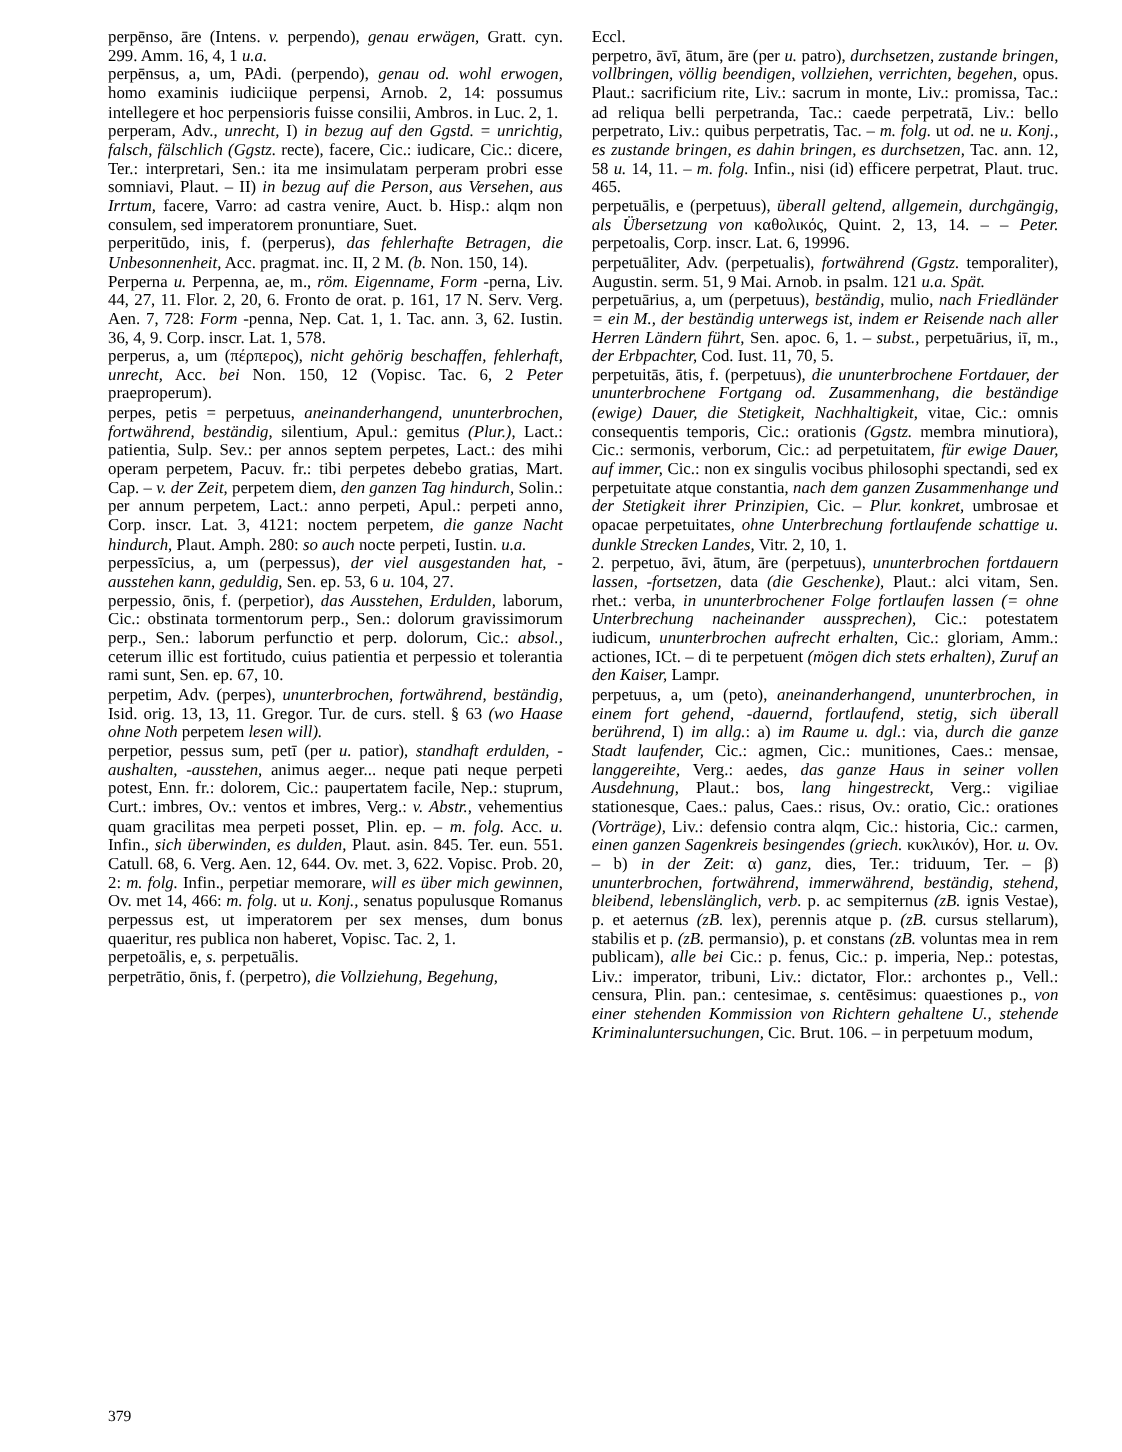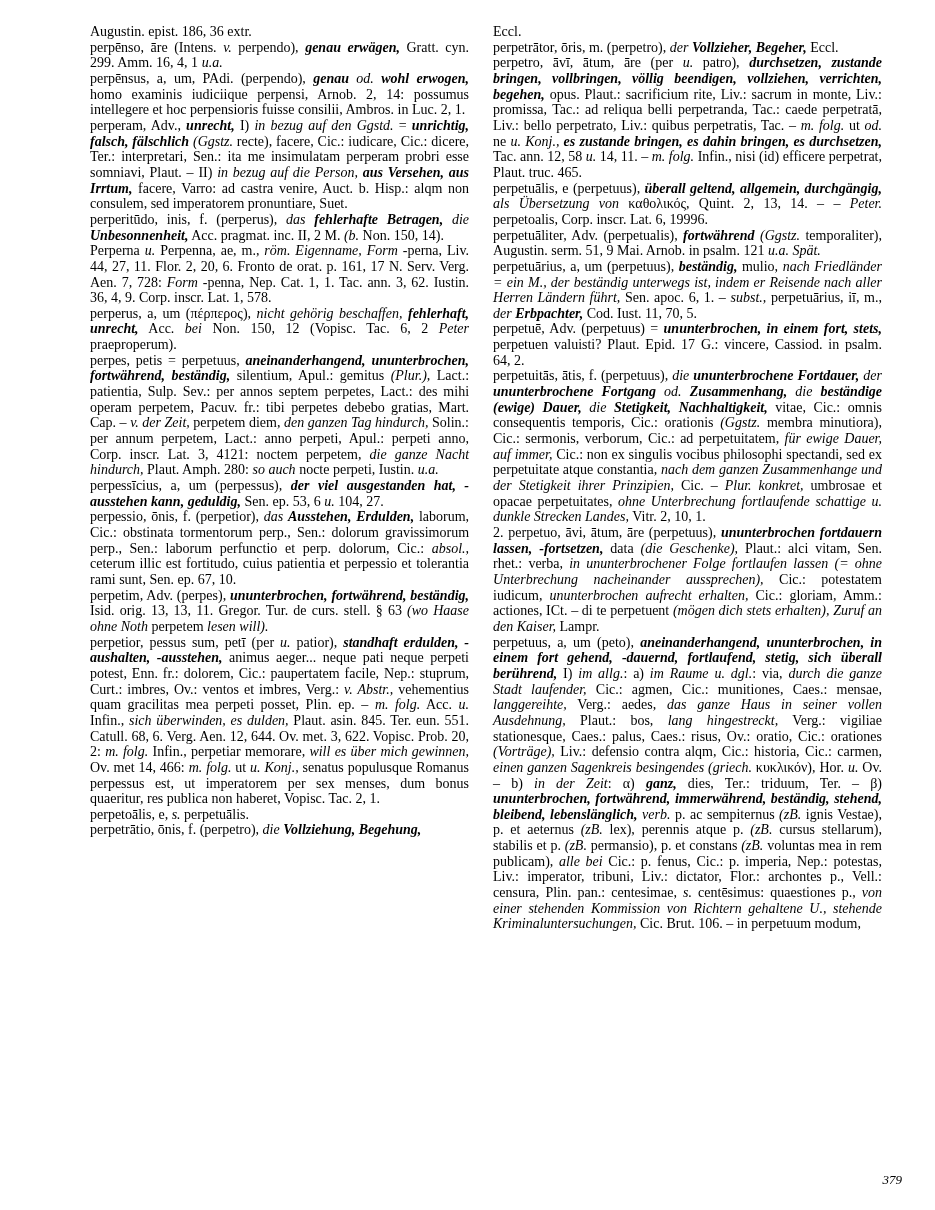--- a/index.html
+++ b/index.html
@@ -31,60 +31,56 @@
   }
   .col-left  { width: 382px; }
   .col-right { width: 392px; }
   p.entry {
     margin: 0;
     padding: 0;
     text-indent: 0;
   }
   .s-b  { font-weight: normal; }
   .s-i  { font-style: italic; }
-  .s-bi { font-weight: bold; font-style: italic; margin-top: 12px; }
+  .s-bi { font-weight: normal; font-style: italic; margin-top: 12px; }
   .footer {
     position: absolute;
     left: 90px;
     top: 1172px;
     width: 812px;
-    text-align: right;
+    text-align: left;
     font-size: 13px;
     line-height: 15px;
-    font-style: italic;
   }
 </style>
 </head>
 <body>
 
 <div class="page">
   <div class="columns">
     <div class="col col-left">
-        <p class="entry"><span>Augustin. epist. 186, 36 extr.</span></p>
         <p class="entry"><span class="s-b">perpēnso</span><span>, āre (Intens. </span><span class="s-i">v.</span><span> perpendo), </span><span class="s-bi">genau erwägen,</span><span> Gratt. cyn. 299. Amm. 16, 4, 1 </span><span class="s-i">u.a.</span></p>
         <p class="entry"><span class="s-b">perpēnsus</span><span>, a, um, PAdi. (perpendo), </span><span class="s-bi">genau</span><span class="s-i"> od. </span><span class="s-bi">wohl erwogen,</span><span> homo examinis iudiciique perpensi, Arnob. 2, 14: possumus intellegere et hoc perpensioris fuisse consilii, Ambros. in Luc. 2, 1.</span></p>
         <p class="entry"><span class="s-b">perperam</span><span>, Adv., </span><span class="s-bi">unrecht,</span><span> I) </span><span class="s-i">in bezug auf den Ggstd.</span><span> = </span><span class="s-bi">unrichtig, falsch, fälschlich</span><span class="s-i"> (Ggstz.</span><span> recte), facere, Cic.: iudicare, Cic.: dicere, Ter.: interpretari, Sen.: ita me insimulatam perperam probri esse somniavi, Plaut. – II) </span><span class="s-i">in bezug auf die Person,</span><span class="s-bi"> aus Versehen, aus Irrtum,</span><span> facere, Varro: ad castra venire, Auct. b. Hisp.: alqm non consulem, sed imperatorem pronuntiare, Suet.</span></p>
         <p class="entry"><span class="s-b">perperitūdo</span><span>, inis, f. (perperus), </span><span class="s-i">das </span><span class="s-bi">fehlerhafte Betragen,</span><span class="s-i"> die </span><span class="s-bi">Unbesonnenheit,</span><span> Acc. pragmat. inc. II, 2 M. </span><span class="s-i">(b.</span><span> Non. 150, 14).</span></p>
         <p class="entry"><span class="s-b">Perperna</span><span class="s-i"> u. </span><span class="s-b">Perpenna</span><span>, ae, m., </span><span class="s-i">röm. Eigenname, Form</span><span> -perna, Liv. 44, 27, 11. Flor. 2, 20, 6. Fronto de orat. p. 161, 17 N. Serv. Verg. Aen. 7, 728: </span><span class="s-i">Form</span><span> -penna, Nep. Cat. 1, 1. Tac. ann. 3, 62. Iustin. 36, 4, 9. Corp. inscr. Lat. 1, 578.</span></p>
         <p class="entry"><span class="s-b">perperus</span><span>, a, um (πέρπερος), </span><span class="s-i">nicht gehörig beschaffen, </span><span class="s-bi">fehlerhaft, unrecht,</span><span> Acc. </span><span class="s-i">bei</span><span> Non. 150, 12 (Vopisc. Tac. 6, 2 </span><span class="s-i">Peter</span><span> praeproperum).</span></p>
         <p class="entry"><span class="s-b">perpes</span><span>, petis = perpetuus, </span><span class="s-bi">aneinanderhangend, ununterbrochen, fortwährend, beständig,</span><span> silentium, Apul.: gemitus </span><span class="s-i">(Plur.)</span><span>, Lact.: patientia, Sulp. Sev.: per annos septem perpetes, Lact.: des mihi operam perpetem, Pacuv. fr.: tibi perpetes debebo gratias, Mart. Cap. – </span><span class="s-i">v. der Zeit,</span><span> perpetem diem, </span><span class="s-i">den ganzen Tag hindurch,</span><span> Solin.: per annum perpetem, Lact.: anno perpeti, Apul.: perpeti anno, Corp. inscr. Lat. 3, 4121: noctem perpetem, </span><span class="s-i">die ganze Nacht hindurch,</span><span> Plaut. Amph. 280: </span><span class="s-i">so auch</span><span> nocte perpeti, Iustin. </span><span class="s-i">u.a.</span></p>
         <p class="entry"><span class="s-b">perpessīcius</span><span>, a, um (perpessus), </span><span class="s-bi">der viel ausgestanden hat, -ausstehen kann, geduldig,</span><span> Sen. ep. 53, 6 </span><span class="s-i">u.</span><span> 104, 27.</span></p>
         <p class="entry"><span class="s-b">perpessio</span><span>, ōnis, f. (perpetior), </span><span class="s-i">das </span><span class="s-bi">Ausstehen, Erdulden,</span><span> laborum, Cic.: obstinata tormentorum perp., Sen.: dolorum gravissimorum perp., Sen.: laborum perfunctio et perp. dolorum, Cic.: </span><span class="s-i">absol.,</span><span> ceterum illic est fortitudo, cuius patientia et perpessio et tolerantia rami sunt, Sen. ep. 67, 10.</span></p>
         <p class="entry"><span class="s-b">perpetim</span><span>, Adv. (perpes), </span><span class="s-bi">ununterbrochen, fortwährend, beständig,</span><span> Isid. orig. 13, 13, 11. Gregor. Tur. de curs. stell. § 63 </span><span class="s-i">(wo Haase ohne Noth</span><span> perpetem </span><span class="s-i">lesen will).</span></p>
         <p class="entry"><span class="s-b">perpetior</span><span>, pessus sum, petī (per </span><span class="s-i">u.</span><span> patior), </span><span class="s-bi">standhaft erdulden, -aushalten, -ausstehen,</span><span> animus aeger... neque pati neque perpeti potest, Enn. fr.: dolorem, Cic.: paupertatem facile, Nep.: stuprum, Curt.: imbres, Ov.: ventos et imbres, Verg.: </span><span class="s-i">v. Abstr.,</span><span> vehementius quam gracilitas mea perpeti posset, Plin. ep. – </span><span class="s-i">m. folg.</span><span> Acc. </span><span class="s-i">u.</span><span> Infin., </span><span class="s-i">sich überwinden, es dulden,</span><span> Plaut. asin. 845. Ter. eun. 551. Catull. 68, 6. Verg. Aen. 12, 644. Ov. met. 3, 622. Vopisc. Prob. 20, 2: </span><span class="s-i">m. folg.</span><span> Infin., perpetiar memorare, </span><span class="s-i">will es über mich gewinnen,</span><span> Ov. met 14, 466: </span><span class="s-i">m. folg.</span><span> ut </span><span class="s-i">u. Konj.,</span><span> senatus populusque Romanus perpessus est, ut imperatorem per sex menses, dum bonus quaeritur, res publica non haberet, Vopisc. Tac. 2, 1.</span></p>
         <p class="entry"><span class="s-b">perpetoālis</span><span>, e, </span><span class="s-i">s.</span><span> perpetuālis.</span></p>
         <p class="entry"><span class="s-b">perpetrātio</span><span>, ōnis, f. (perpetro), </span><span class="s-i">die </span><span class="s-bi">Vollziehung, Begehung,</span></p>
       </div>
     <div class="col col-right">
         <p class="entry"><span>Eccl.</span></p>
-        <p class="entry"><span class="s-b">perpetrātor</span><span>, ōris, m. (perpetro), </span><span class="s-i">der </span><span class="s-bi">Vollzieher, Begeher,</span><span> Eccl.</span></p>
         <p class="entry"><span class="s-b">perpetro</span><span>, āvī, ātum, āre (per </span><span class="s-i">u.</span><span> patro), </span><span class="s-bi">durchsetzen, zustande bringen, vollbringen, völlig beendigen, vollziehen, verrichten, begehen,</span><span> opus. Plaut.: sacrificium rite, Liv.: sacrum in monte, Liv.: promissa, Tac.: ad reliqua belli perpetranda, Tac.: caede perpetratā, Liv.: bello perpetrato, Liv.: quibus perpetratis, Tac. – </span><span class="s-i">m. folg.</span><span> ut </span><span class="s-i">od.</span><span> ne </span><span class="s-i">u. Konj.,</span><span class="s-bi"> es zustande bringen, es dahin bringen, es durchsetzen,</span><span> Tac. ann. 12, 58 </span><span class="s-i">u.</span><span> 14, 11. – </span><span class="s-i">m. folg.</span><span> Infin., nisi (id) efficere perpetrat, Plaut. truc. 465.</span></p>
         <p class="entry"><span class="s-b">perpetuālis</span><span>, e (perpetuus), </span><span class="s-bi">überall geltend, allgemein, durchgängig,</span><span class="s-i"> als Übersetzung von</span><span> καθολικός, Quint. 2, 13, 14. – – </span><span class="s-i">Peter.</span><span> perpetoalis, Corp. inscr. Lat. 6, 19996.</span></p>
         <p class="entry"><span class="s-b">perpetuāliter</span><span>, Adv. (perpetualis), </span><span class="s-bi">fortwährend</span><span class="s-i"> (Ggstz.</span><span> temporaliter), Augustin. serm. 51, 9 Mai. Arnob. in psalm. 121 </span><span class="s-i">u.a. Spät.</span></p>
         <p class="entry"><span class="s-b">perpetuārius</span><span>, a, um (perpetuus), </span><span class="s-bi">beständig,</span><span> mulio, </span><span class="s-i">nach Friedländer = ein M., der beständig unterwegs ist, indem er Reisende nach aller Herren Ländern führt,</span><span> Sen. apoc. 6, 1. – </span><span class="s-i">subst.,</span><span> perpetuārius, iī, m., </span><span class="s-i">der </span><span class="s-bi">Erbpachter,</span><span> Cod. Iust. 11, 70, 5.</span></p>
-        <p class="entry"><span class="s-b">perpetuē</span><span>, Adv. (perpetuus) = </span><span class="s-bi">ununterbrochen, in einem fort, stets,</span><span> perpetuen valuisti? Plaut. Epid. 17 G.: vincere, Cassiod. in psalm. 64, 2.</span></p>
         <p class="entry"><span class="s-b">perpetuitās</span><span>, ātis, f. (perpetuus), </span><span class="s-i">die </span><span class="s-bi">ununterbrochene Fortdauer,</span><span class="s-i"> der </span><span class="s-bi">ununterbrochene Fortgang</span><span class="s-i"> od. </span><span class="s-bi">Zusammenhang,</span><span class="s-i"> die </span><span class="s-bi">beständige (ewige) Dauer,</span><span class="s-i"> die </span><span class="s-bi">Stetigkeit, Nachhaltigkeit,</span><span> vitae, Cic.: omnis consequentis temporis, Cic.: orationis </span><span class="s-i">(Ggstz.</span><span> membra minutiora), Cic.: sermonis, verborum, Cic.: ad perpetuitatem, </span><span class="s-i">für ewige Dauer, auf immer,</span><span> Cic.: non ex singulis vocibus philosophi spectandi, sed ex perpetuitate atque constantia, </span><span class="s-i">nach dem ganzen Zusammenhange und der Stetigkeit ihrer Prinzipien,</span><span> Cic. – </span><span class="s-i">Plur. konkret,</span><span> umbrosae et opacae perpetuitates, </span><span class="s-i">ohne Unterbrechung fortlaufende schattige u. dunkle Strecken Landes,</span><span> Vitr. 2, 10, 1.</span></p>
         <p class="entry"><span class="s-b">2. perpetuo</span><span>, āvi, ātum, āre (perpetuus), </span><span class="s-bi">ununterbrochen fortdauern lassen, -fortsetzen,</span><span> data </span><span class="s-i">(die Geschenke),</span><span> Plaut.: alci vitam, Sen. rhet.: verba, </span><span class="s-i">in ununterbrochener Folge fortlaufen lassen (= ohne Unterbrechung nacheinander aussprechen),</span><span> Cic.: potestatem iudicum, </span><span class="s-i">ununterbrochen aufrecht erhalten,</span><span> Cic.: gloriam, Amm.: actiones, ICt. – di te perpetuent </span><span class="s-i">(mögen dich stets erhalten), Zuruf an den Kaiser,</span><span> Lampr.</span></p>
         <p class="entry"><span class="s-b">perpetuus</span><span>, a, um (peto), </span><span class="s-bi">aneinanderhangend, ununterbrochen, in einem fort gehend, -dauernd, fortlaufend, stetig, sich überall berührend,</span><span> I) </span><span class="s-i">im allg.</span><span>: a) </span><span class="s-i">im Raume u. dgl.</span><span>: via, </span><span class="s-i">durch die ganze Stadt laufender,</span><span> Cic.: agmen, Cic.: munitiones, Caes.: mensae, </span><span class="s-i">langgereihte,</span><span> Verg.: aedes, </span><span class="s-i">das ganze Haus in seiner vollen Ausdehnung,</span><span> Plaut.: bos, </span><span class="s-i">lang hingestreckt,</span><span> Verg.: vigiliae stationesque, Caes.: palus, Caes.: risus, Ov.: oratio, Cic.: orationes </span><span class="s-i">(Vorträge),</span><span> Liv.: defensio contra alqm, Cic.: historia, Cic.: carmen, </span><span class="s-i">einen ganzen Sagenkreis besingendes (griech.</span><span> κυκλικόν), Hor. </span><span class="s-i">u.</span><span> Ov. – b) </span><span class="s-i">in der Zeit</span><span>: α) </span><span class="s-bi">ganz,</span><span> dies, Ter.: triduum, Ter. – β) </span><span class="s-bi">ununterbrochen, fortwährend, immerwährend, beständig, stehend, bleibend, lebenslänglich,</span><span class="s-i"> verb.</span><span> p. ac sempiternus </span><span class="s-i">(zB.</span><span> ignis Vestae), p. et aeternus </span><span class="s-i">(zB.</span><span> lex), perennis atque p. </span><span class="s-i">(zB.</span><span> cursus stellarum), stabilis et p. </span><span class="s-i">(zB.</span><span> permansio), p. et constans </span><span class="s-i">(zB.</span><span> voluntas mea in rem publicam), </span><span class="s-i">alle bei</span><span> Cic.: p. fenus, Cic.: p. imperia, Nep.: potestas, Liv.: imperator, tribuni, Liv.: dictator, Flor.: archontes p., Vell.: censura, Plin. pan.: centesimae, </span><span class="s-i">s.</span><span> centēsimus: quaestiones p., </span><span class="s-i">von einer stehenden Kommission von Richtern gehaltene U., stehende Kriminaluntersuchungen,</span><span> Cic. Brut. 106. – in perpetuum modum,</span></p>
       </div>
   </div>
   <div class="footer">379</div>
 </div>
 
 </body></html>

